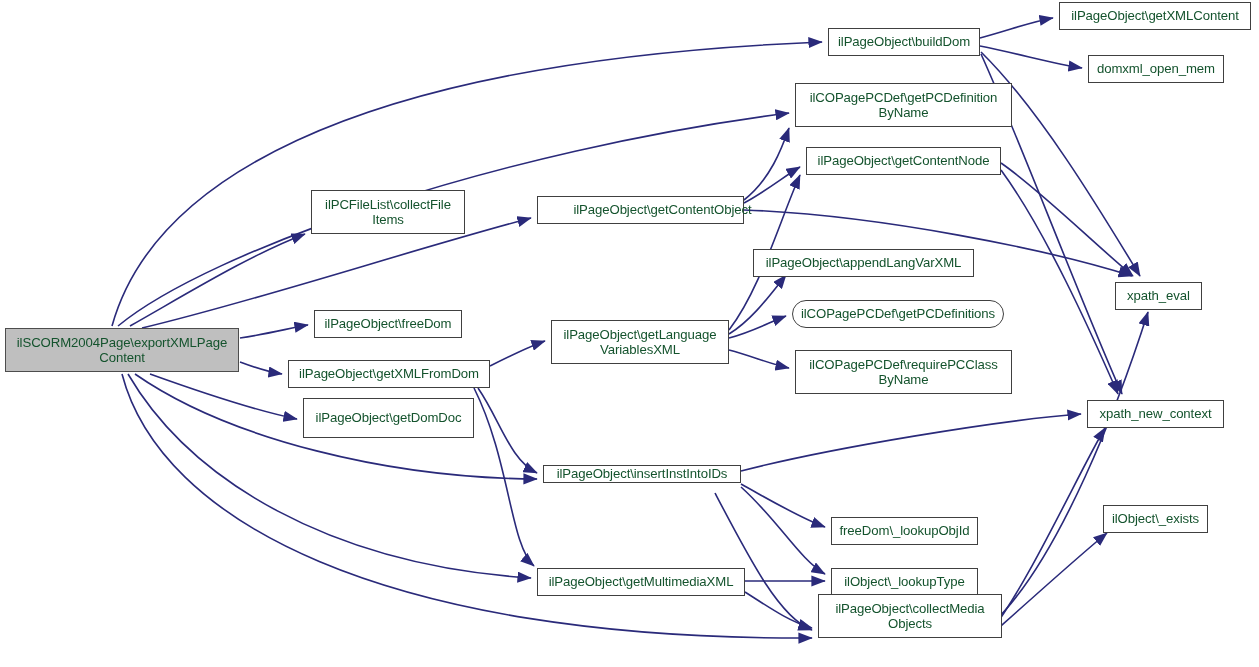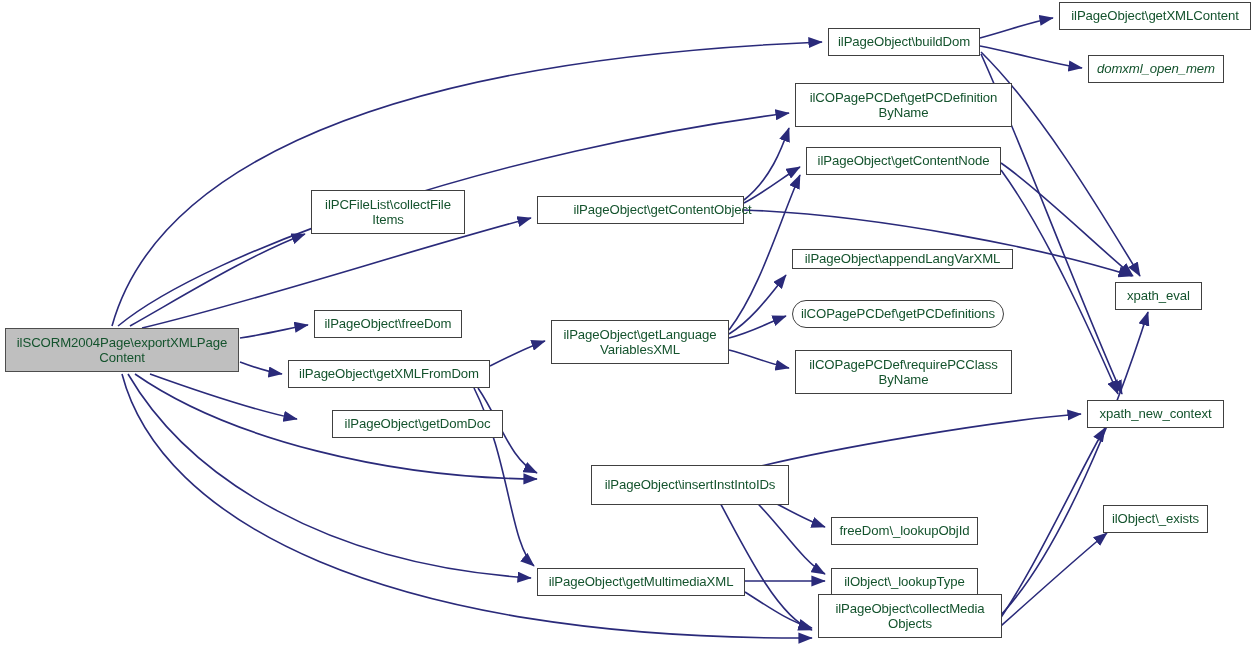--- a/index.html
+++ b/index.html
@@ -72,39 +72,39 @@
         <path d="M 992,624 C 1060,560 1120,400 1148,312" marker-end="url(#arrow)"></path>
         <path d="M 992,630 C 1030,580 1080,470 1105,428" marker-end="url(#arrow)"></path>
         <path d="M 992,634 C 1030,600 1080,555 1107,533" marker-end="url(#arrow)"></path>
       </g>
   </svg>
   <div id="node-layer">
       <div class="node root" style="left: 5px; top: 328px; width: 234px; height: 44px;"><span class="lbl">ilSCORM2004Page\exportXMLPage
 Content</span></div>
       <div class="node" style="left: 828px; top: 28px; width: 152px; height: 28px;"><span class="lbl">ilPageObject\buildDom</span></div>
       <div class="node" style="left: 1059px; top: 2px; width: 192px; height: 28px;"><span class="lbl">ilPageObject\getXMLContent</span></div>
-      <div class="node" style="left: 1088px; top: 55px; width: 136px; height: 28px; font-style: italic;"><span class="lbl">domxml_open_mem</span></div>
+      <div class="node" style="left: 1088px; top: 55px; width: 136px; height: 28px;"><span class="lbl">domxml_open_mem</span></div>
       <div class="node" style="left: 795px; top: 83px; width: 217px; height: 44px;"><span class="lbl">ilCOPagePCDef\getPCDefinition
 ByName</span></div>
       <div class="node" style="left: 806px; top: 147px; width: 195px; height: 28px;"><span class="lbl">ilPageObject\getContentNode</span></div>
       <div class="node" style="left: 311px; top: 190px; width: 154px; height: 44px;"><span class="lbl">ilPCFileList\collectFile
 Items</span></div>
       <div class="node" style="left: 537px; top: 196px; width: 207px; height: 28px; padding-left: 44px;"><span class="lbl">ilPageObject\getContentObject</span></div>
-      <div class="node" style="left: 792px; top: 249px; width: 221px; height: 20px;"><span class="lbl">ilPageObject\appendLangVarXML</span></div>
+      <div class="node" style="left: 753px; top: 249px; width: 221px; height: 28px;"><span class="lbl">ilPageObject\appendLangVarXML</span></div>
       <div class="node" style="left: 1115px; top: 282px; width: 87px; height: 28px;"><span class="lbl">xpath_eval</span></div>
       <div class="node" style="left: 792px; top: 300px; width: 212px; height: 28px; border-radius: 14px;"><span class="lbl">ilCOPagePCDef\getPCDefinitions</span></div>
       <div class="node" style="left: 314px; top: 310px; width: 148px; height: 28px;"><span class="lbl">ilPageObject\freeDom</span></div>
       <div class="node" style="left: 551px; top: 320px; width: 178px; height: 44px;"><span class="lbl">ilPageObject\getLanguage
 VariablesXML</span></div>
       <div class="node" style="left: 795px; top: 350px; width: 217px; height: 44px;"><span class="lbl">ilCOPagePCDef\requirePCClass
 ByName</span></div>
       <div class="node" style="left: 288px; top: 360px; width: 202px; height: 28px;"><span class="lbl">ilPageObject\getXMLFromDom</span></div>
       <div class="node" style="left: 1087px; top: 400px; width: 137px; height: 28px;"><span class="lbl">xpath_new_context</span></div>
-      <div class="node" style="left: 303px; top: 410px; width: 171px; height: 28px; margin-left: 29px;"><span class="lbl">ilPageObject\getDomDoc</span></div>
-      <div class="node" style="left: 543px; top: 465px; width: 198px; height: 40px; margin-left: 48px;"><span class="lbl">ilPageObject\insertInstIntoIDs</span></div>
+      <div class="node" style="left: 303px; top: 398px; width: 171px; height: 40px;"><span class="lbl">ilPageObject\getDomDoc</span></div>
+      <div class="node" style="left: 543px; top: 465px; width: 198px; height: 18px;"><span class="lbl">ilPageObject\insertInstIntoIDs</span></div>
       <div class="node" style="left: 1103px; top: 505px; width: 105px; height: 28px;"><span class="lbl">ilObject\_exists</span></div>
       <div class="node" style="left: 831px; top: 517px; width: 147px; height: 28px;"><span class="lbl">freeDom\_lookupObjId</span></div>
       <div class="node" style="left: 537px; top: 568px; width: 208px; height: 28px;"><span class="lbl">ilPageObject\getMultimediaXML</span></div>
       <div class="node" style="left: 831px; top: 568px; width: 147px; height: 28px;"><span class="lbl">ilObject\_lookupType</span></div>
       <div class="node" style="left: 818px; top: 594px; width: 184px; height: 44px; align-items: center;"><span class="lbl">ilPageObject\collectMedia
 Objects</span></div>
     </div>
 </div>
 
 </body></html>

